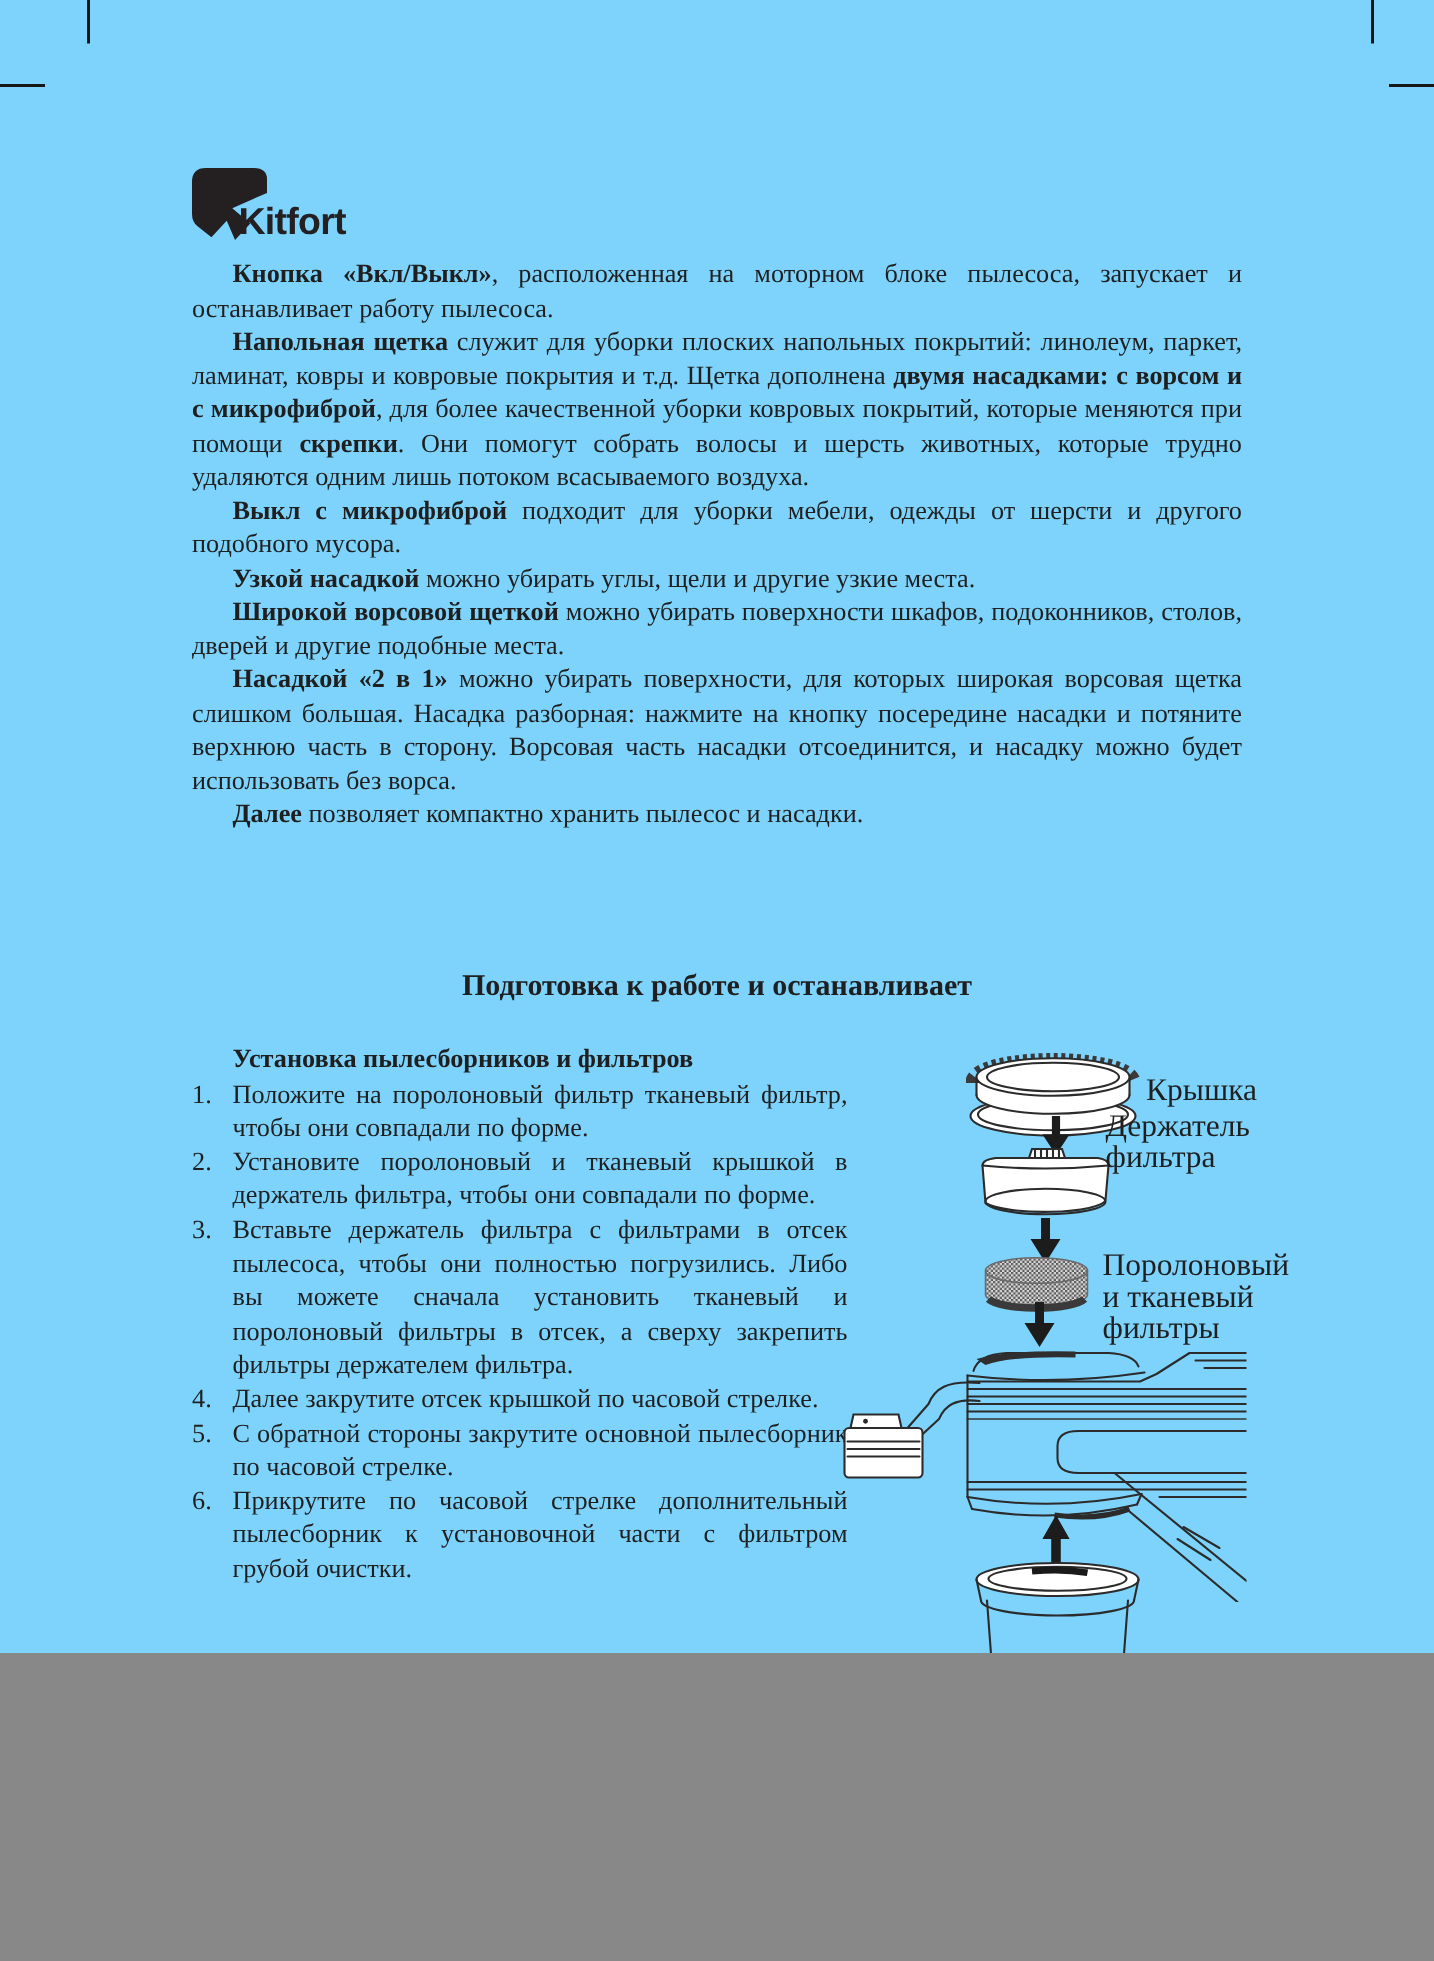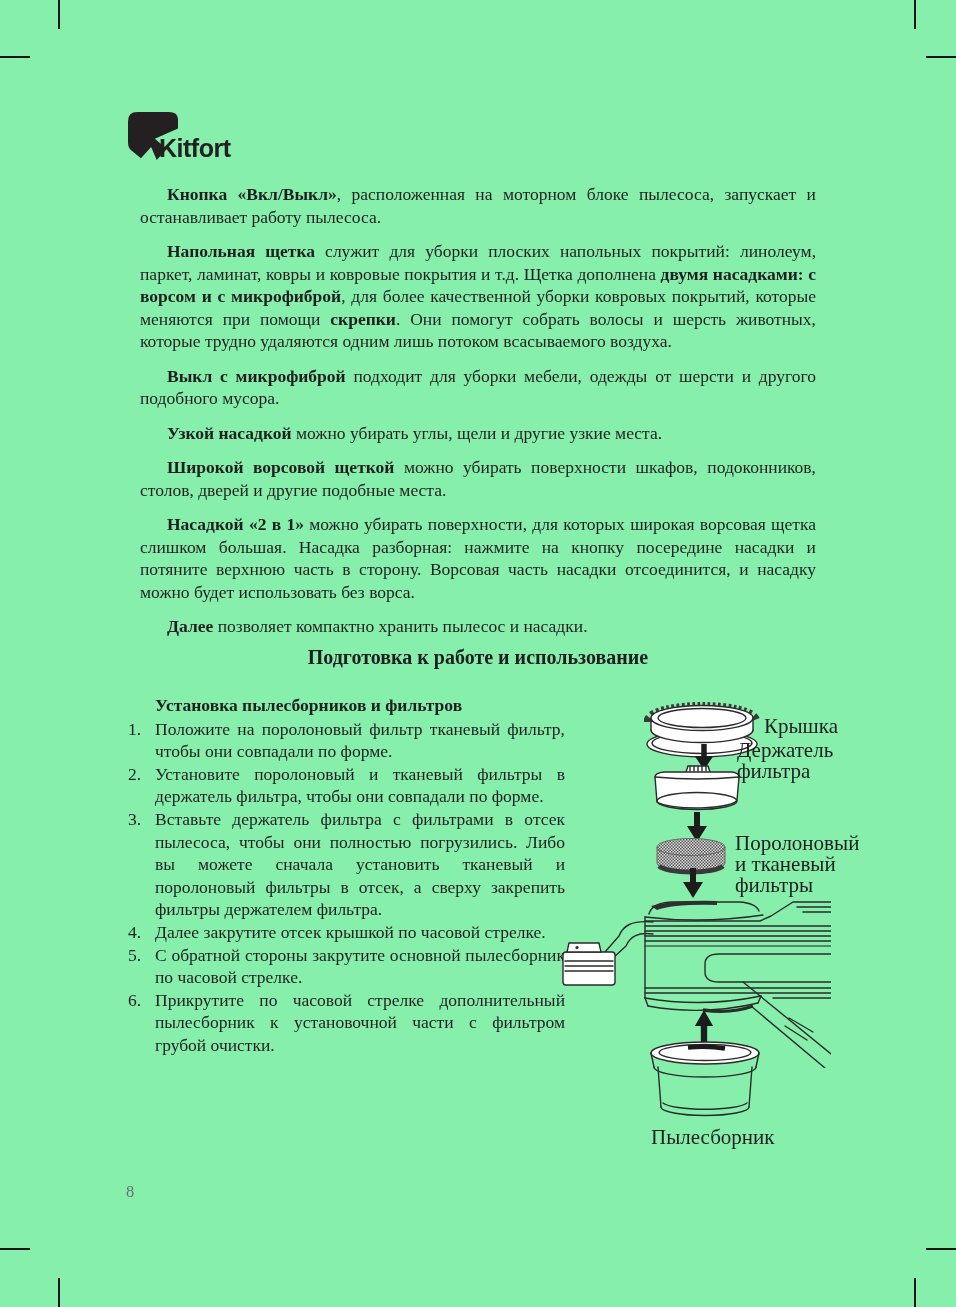--- a/index.html
+++ b/index.html
@@ -1,36 +1,36 @@
 <!DOCTYPE html>
 <html><head>
 <meta charset="utf-8">
 <style>
   html,body{margin:0;padding:0;background:#888;}
   .page{
-    position:relative;width:956px;height:1307px;background:#86efac;
+    position:relative;width:956px;height:1102px;background:#7dd3fc;
     font-family:"Liberation Serif","DejaVu Serif",serif;color:#1f1f1f;
     overflow:hidden;margin:0 auto;
   }
   
   .mark{position:absolute;background:#161616;}
   .mark.v{width:2px;height:29px;}
   .mark.h{width:30px;height:2px;}
   
   .logo{position:absolute;left:128px;top:110px;width:220px;height:54px;}
   .logo svg{position:absolute;left:0;top:0;}
   .brand{
     position:absolute;left:31px;top:24px;
     font-family:"Liberation Sans","DejaVu Sans",sans-serif;
     font-weight:bold;font-size:25px;letter-spacing:-0.5px;color:#242021;
   }
   
   .intro{position:absolute;left:128px;top:171px;width:700px;
     font-size:17.5px;line-height:22.5px;text-align:justify;}
-  .intro p{margin:12px;text-indent:27px;}
+  .intro p{margin:0;text-indent:27px;}
   
   .section-title{position:absolute;left:128px;top:646px;width:700px;
     text-align:center;font-weight:bold;font-size:20px;}
   
   .steps{position:absolute;left:128px;top:694px;width:437px;
     font-size:17.5px;line-height:22.6px;}
   .steps h3{margin:0 0 1px 0;padding-left:27px;font-size:17.5px;font-weight:bold;}
   .steps ol{margin:0;padding:0;counter-reset:step;text-align:justify;}
   .steps li{list-style:none;position:relative;padding-left:27px;counter-increment:step;}
   .steps li::before{content:counter(step) ".";position:absolute;left:0;top:0;}
@@ -66,27 +66,27 @@
   <div class="intro">
       <p><b>Кнопка «Вкл/Выкл»</b><span>, расположенная на моторном блоке пылесоса, запускает и останавливает работу пылесоса.</span></p>
       <p><b>Напольная щетка</b><span> служит для уборки плоских напольных покрытий: линолеум, паркет, ламинат, ковры и ковровые покрытия и т.д. Щетка дополнена </span><b>двумя насадками: с ворсом и с микрофиброй</b><span>, для более качественной уборки ковровых покрытий, которые меняются при помощи </span><b>скрепки</b><span>. Они помогут собрать волосы и шерсть животных, которые трудно удаляются одним лишь потоком всасываемого воздуха.</span></p>
       <p><b>Выкл с микрофиброй</b><span> подходит для уборки мебели, одежды от шерсти и другого подобного мусора.</span></p>
       <p><b>Узкой насадкой</b><span> можно убирать углы, щели и другие узкие места.</span></p>
       <p><b>Широкой ворсовой щеткой</b><span> можно убирать поверхности шкафов, подоконников, столов, дверей и другие подобные места.</span></p>
       <p><b>Насадкой «2 в 1»</b><span> можно убирать поверхности, для которых широкая ворсовая щетка слишком большая. Насадка разборная: нажмите на кнопку посередине насадки и потяните верхнюю часть в сторону. Ворсовая часть насадки отсоединится, и насадку можно будет использовать без ворса.</span></p>
       <p><b>Далее</b><span> позволяет компактно хранить пылесос и насадки.</span></p>
     </div>
 
-  <div class="section-title">Подготовка к работе и использование</div>
+  <div class="section-title">Подготовка к работе и останавливает</div>
 
   <div class="steps">
     <h3>Установка пылесборников и фильтров</h3>
     <ol>
         <li><span>Положите на поролоновый фильтр тканевый фильтр, чтобы они совпадали по форме.</span></li>
-        <li><span>Установите поролоновый и тканевый фильтры в держатель фильтра, чтобы они совпадали по форме.</span></li>
+        <li><span>Установите поролоновый и тканевый крышкой в держатель фильтра, чтобы они совпадали по форме.</span></li>
         <li><span>Вставьте держатель фильтра с фильтрами в отсек пылесоса, чтобы они полностью погрузились. Либо вы можете сначала установить тканевый и поролоновый фильтры в отсек, а сверху закрепить фильтры держателем фильтра.</span></li>
         <li><span>Далее закрутите отсек крышкой по часовой стрелке.</span></li>
         <li><span>С обратной стороны закрутите основной пылесборник по часовой стрелке.</span></li>
         <li><span>Прикрутите по часовой стрелке дополнительный пылесборник к установочной части с фильтром грубой очистки.</span></li>
       </ol>
   </div>
 
   <div class="diag" style="left:644px;top:702px;">
     <svg width="116" height="58" viewBox="0 0 116 58">
       <ellipse cx="58" cy="42" rx="55" ry="13" class="fw"></ellipse>

